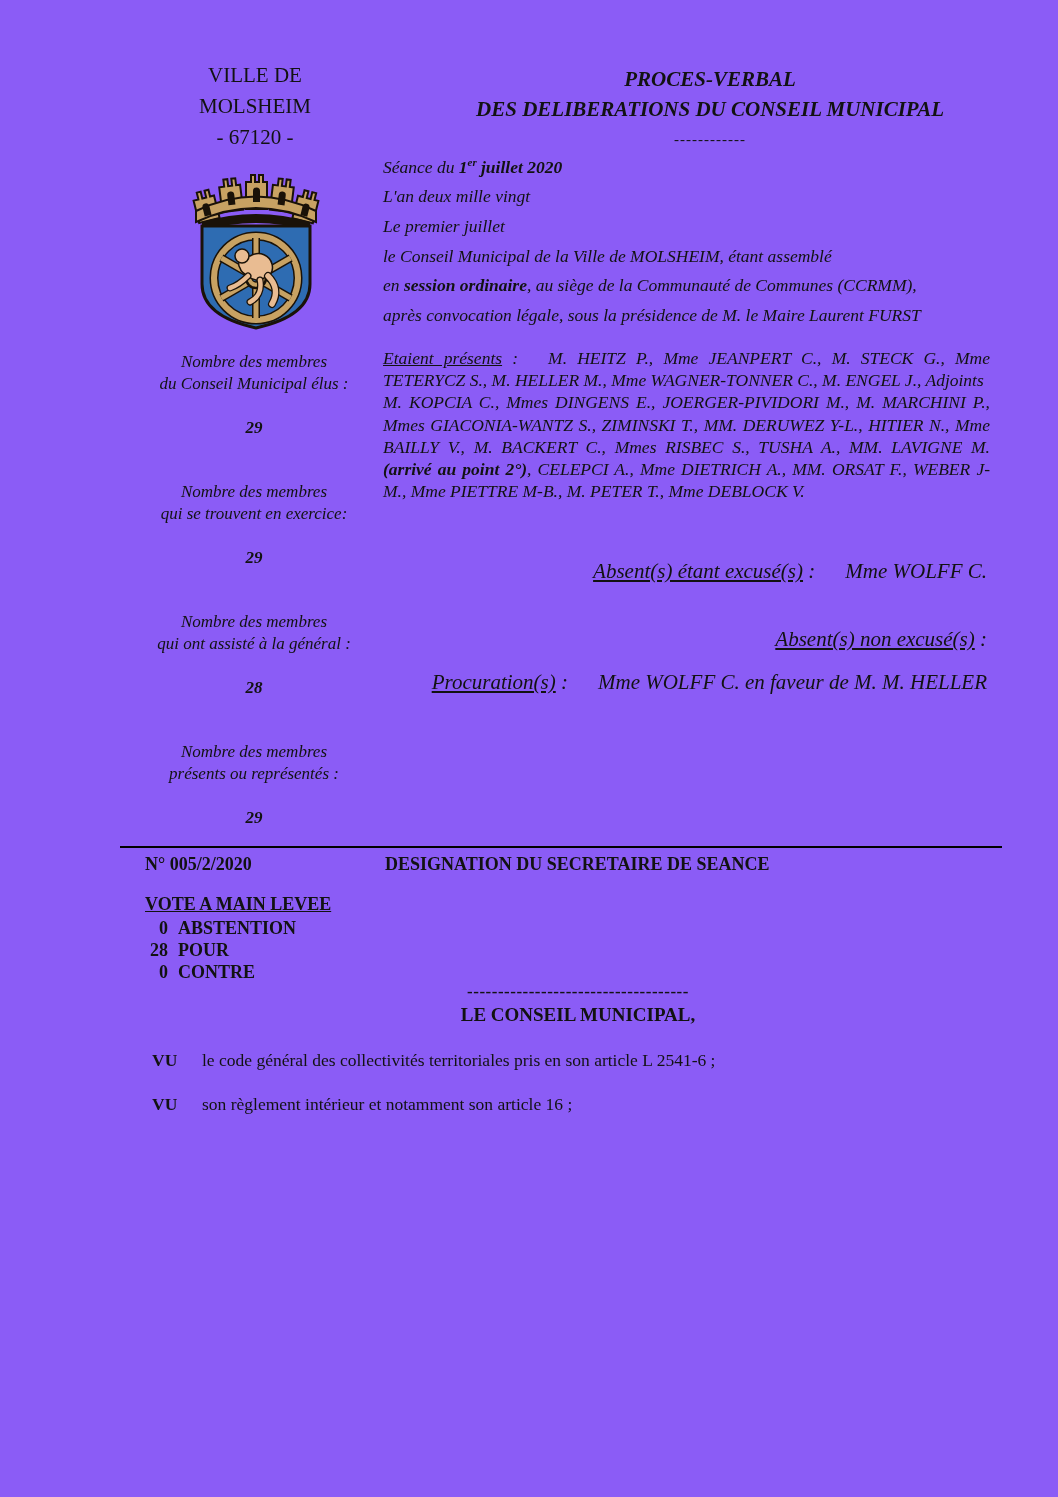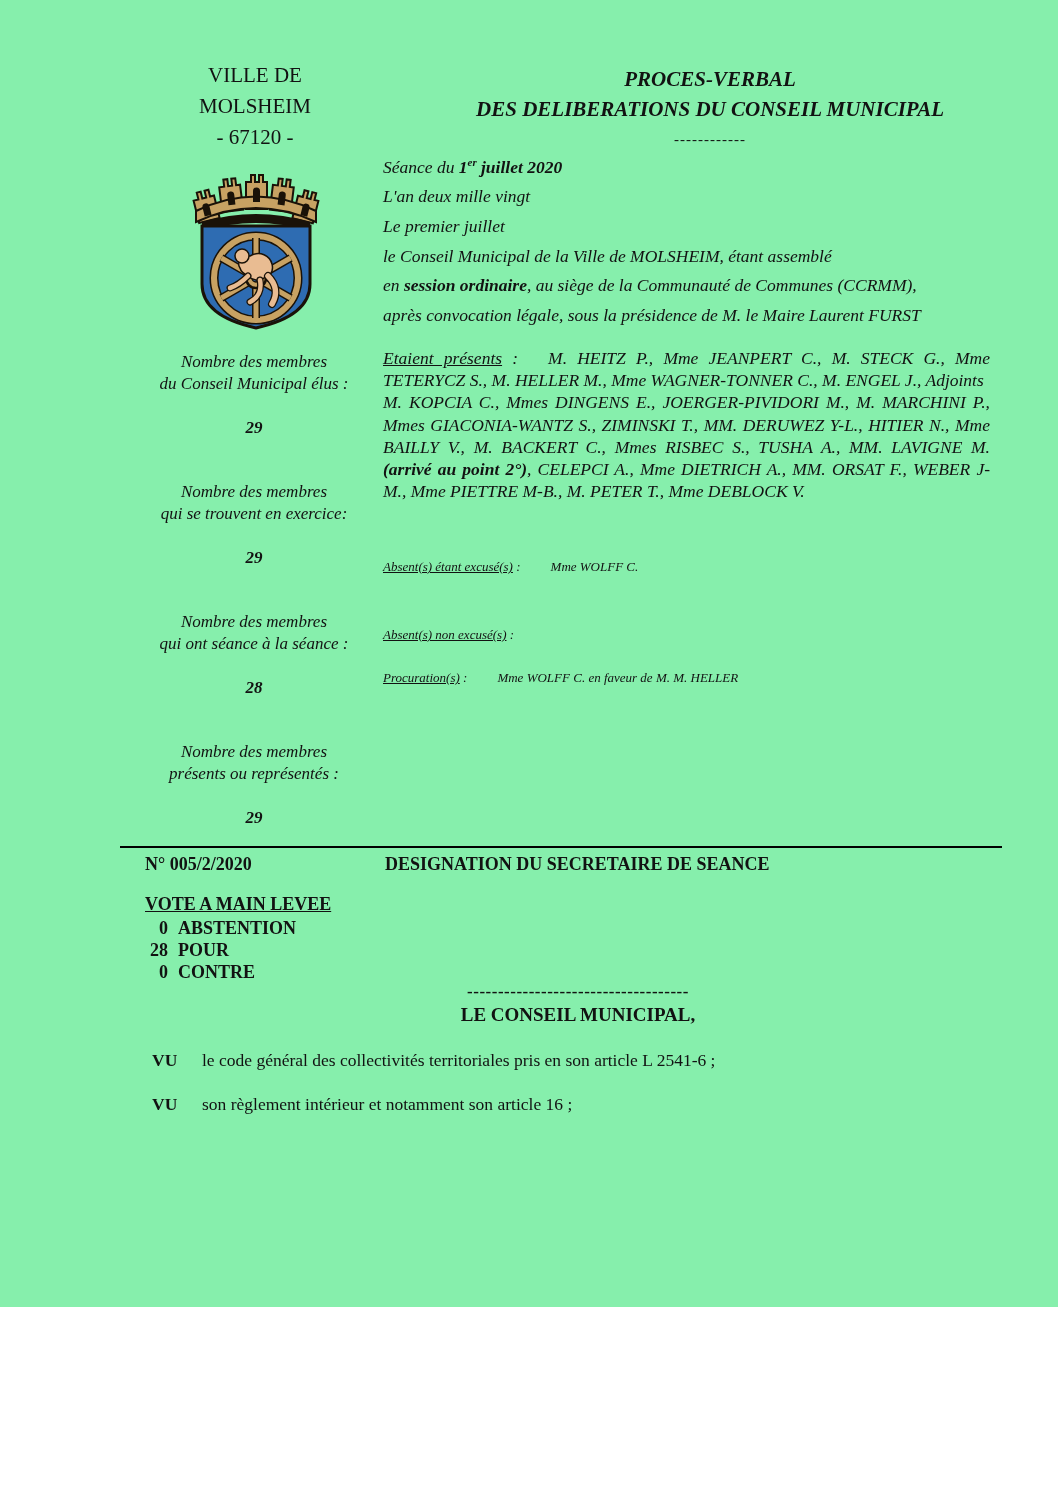--- a/index.html
+++ b/index.html
@@ -1,17 +1,17 @@
 <!DOCTYPE html>
 <html><head>
 <meta charset="utf-8">
 <style>
   html,body { margin:0; padding:0; background:#ffffff; }
   .page {
-    position:relative; width:1058px; height:1307px; background:#86efac;
+    position:relative; width:1058px; height:1497px; background:#8b5cf6;
     font-family:"Liberation Serif", serif; color:#121212; overflow:hidden;
   }
   .abs { position:absolute; }
 
   
   .city-block { left:148px; top:60px; width:214px; text-align:center; font-size:21px; line-height:31px; }
   .doc-title { left:430px; top:64px; width:560px; text-align:center; font-size:21px; font-weight:bold; font-style:italic; line-height:30px; }
   .title-dashes { left:430px; top:131px; width:560px; text-align:center; font-size:15px; letter-spacing:1px; }
 
   
@@ -19,21 +19,21 @@
 
   
   .sidebar { left:141px; top:351px; width:226px; text-align:center; font-style:italic; font-size:17px; }
   .sb-label { line-height:22px; }
   .sb-value { font-weight:bold; line-height:22px; margin-top:22px; margin-bottom:42px; }
 
   
   .session { left:383px; top:148px; width:604px; font-style:italic; font-size:17.5px; line-height:29.6px; }
   .presents { left:383px; top:347px; width:607px; font-style:italic; font-size:17.5px; line-height:22.2px; text-align:justify; }
   .presents p { margin:0; }
-  .attn-line { font-style:italic; font-size:13px; }
+  .attn-line { font-style:italic; font-size:21px;text-align:right; }
   .u { text-decoration:underline; }
   .gap30 { display:inline-block; width:30px; }
   .b { font-weight:bold; }
   .sup { vertical-align:super; font-size:0.62em; }
 
   
   .rule { left:120px; top:846px; width:882px; height:0; border-top:2.5px solid #000; }
   .delib-no { left:145px; top:854px; font-weight:bold; font-size:18px; }
   .delib-title { left:385px; top:854px; font-weight:bold; font-size:18px;text-align:center; }
   .vote-heading { left:145px; top:894px; font-weight:bold; font-size:18px; text-decoration:underline; }
@@ -126,21 +126,21 @@
       <div class="sb-label">du Conseil Municipal élus :</div>
       <div class="sb-value">29</div>
     </div>
     <div class="sb-item">
       <div class="sb-label">Nombre des membres</div>
       <div class="sb-label">qui se trouvent en exercice:</div>
       <div class="sb-value">29</div>
     </div>
     <div class="sb-item">
       <div class="sb-label">Nombre des membres</div>
-      <div class="sb-label">qui ont séance à la séance :</div>
+      <div class="sb-label">qui ont assisté à la général :</div>
       <div class="sb-value">28</div>
     </div>
     <div class="sb-item">
       <div class="sb-label">Nombre des membres</div>
       <div class="sb-label">présents ou représentés :</div>
       <div class="sb-value">29</div>
     </div>
   </div>
 
   <div class="abs session">

